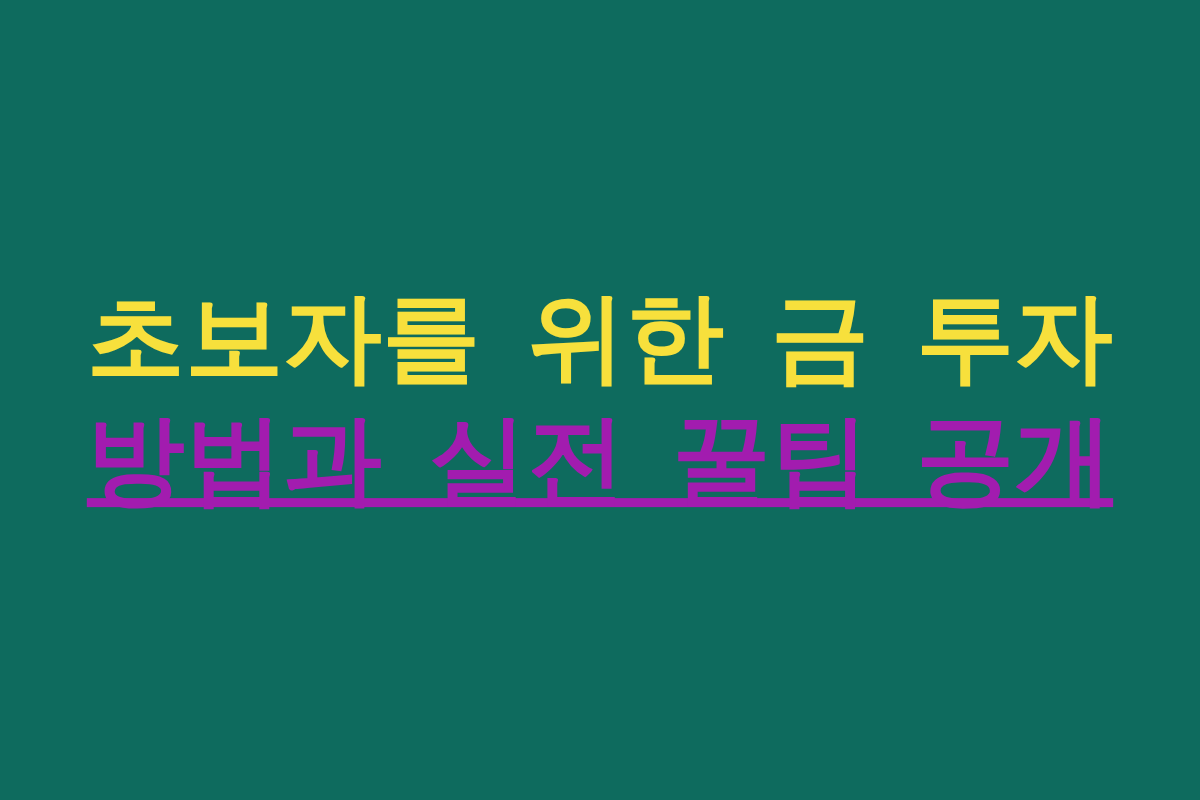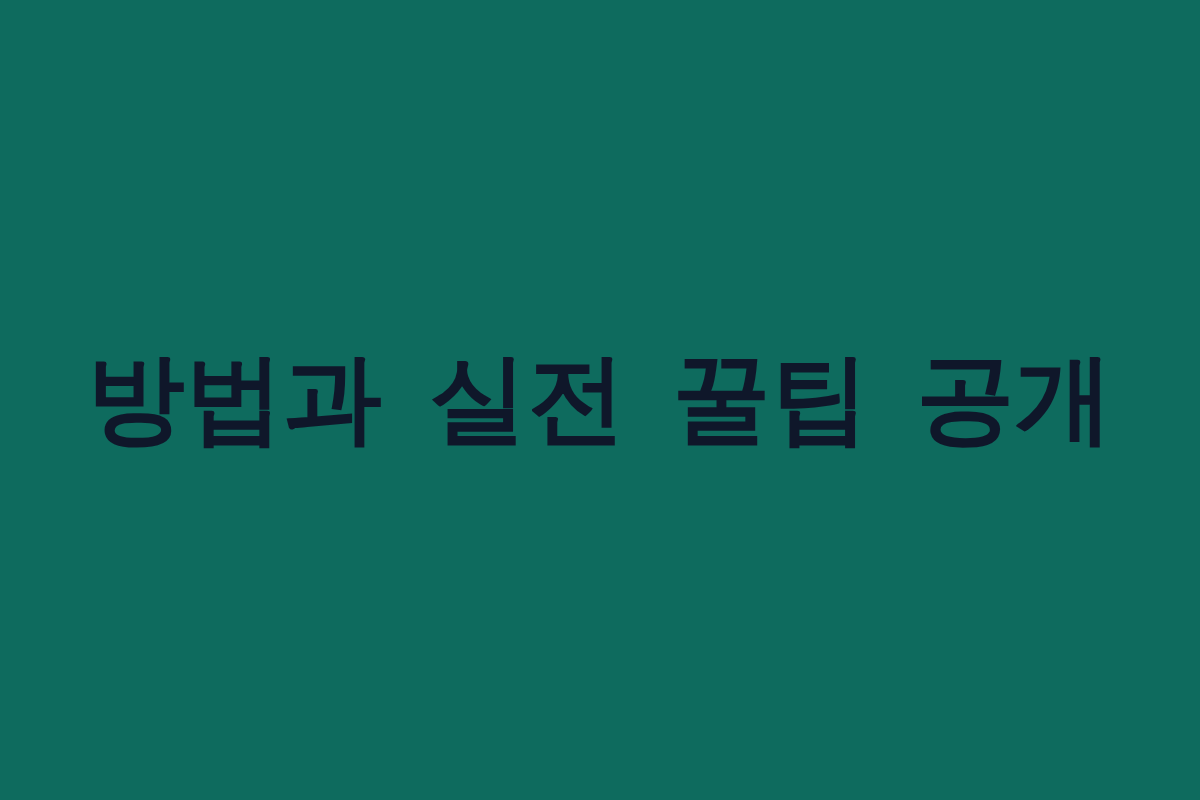--- a/index.html
+++ b/index.html
@@ -56,16 +56,17 @@
   }
 </style>
 </head>
 <body>
 
 <div class="canvas">
 
   <div class="bg-fill" style="background-color: rgb(14, 107, 94);"></div>
 
   <div class="title-block">
-    <span class="title-line" style="color: #0f172a;">방법과 실전 꿀팁 공개</span>
+    <span class="title-line" style="color: rgb(247, 224, 60);">초보자를 위한 금 투자</span>
+    <span class="title-line" style="color: #a21caf; text-decoration: underline;">방법과 실전 꿀팁 공개</span>
   </div>
 
 </div>
 
 </body></html>

